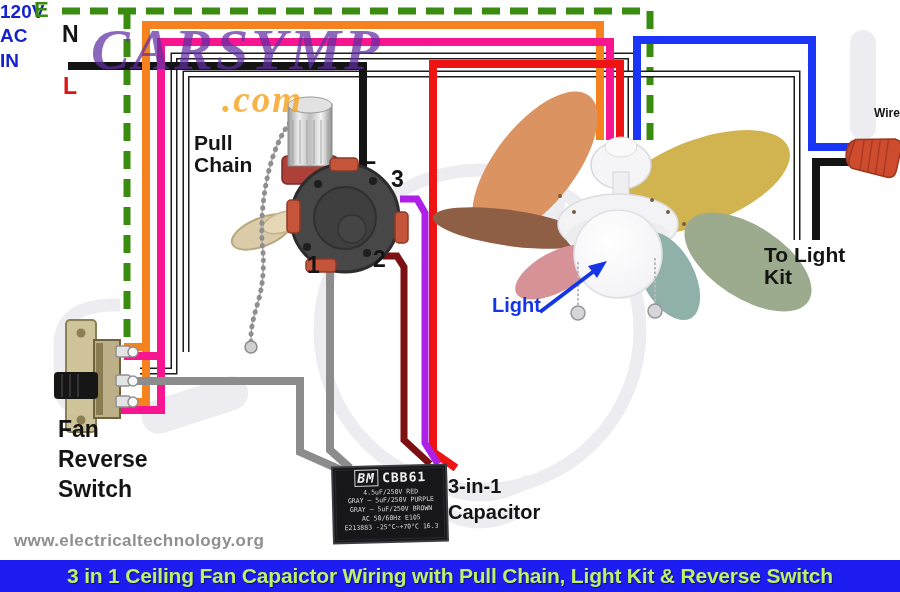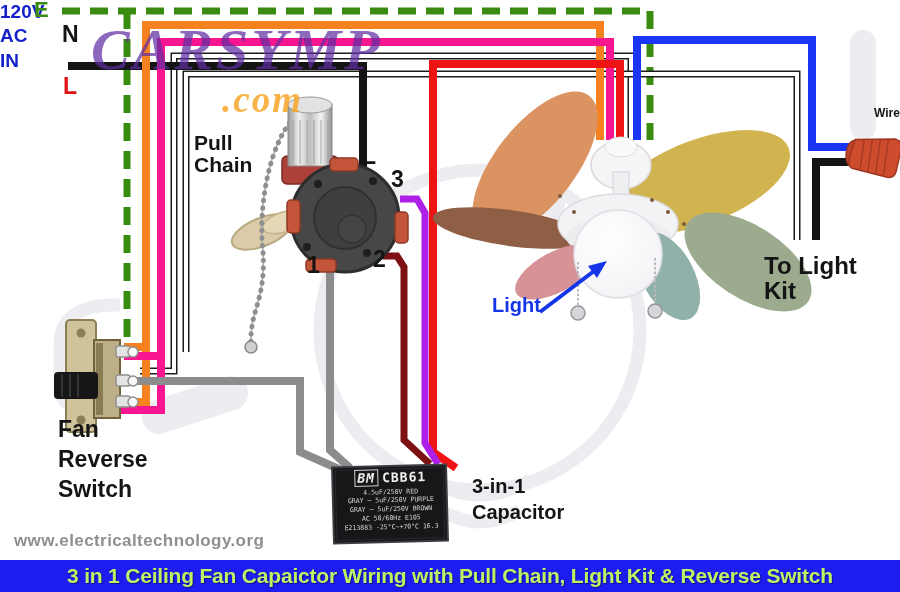--- a/index.html
+++ b/index.html
@@ -17,23 +17,23 @@
       font-family:"Liberation Serif", serif;font-style:italic;margin-left:43px;}
   #watermark-suffix{position:absolute;left:165px;top:62px;font-size:37px;font-weight:bold;font-style:italic;
       color:rgba(246,166,40,0.85);font-family:"Liberation Serif", serif;letter-spacing:2px;margin-left:9px;}
   #pullchain-label{left:194px;top:132px;width:92px;font-size:21px;}
   #term-L{left:362px;top:144px;font-size:23px;}
   #term-3{left:391px;top:167px;font-size:23px;}
   #term-2{left:373px;top:247px;font-size:23px;}
   #term-1{left:307px;top:253px;font-size:23px;}
   #light-label{left:492px;top:295px;font-size:20px;color:#1535e8;}
   #wirenut-label{left:830px;top:107px;font-size:12px;font-weight:bold;margin-left:44px;}
-  #tolightkit-label{left:764px;top:253px;width:112px;font-size:24px;}
+  #tolightkit-label{left:764px;top:244px;width:112px;font-size:21px;}
   #revswitch-label{left:58px;top:415px;width:118px;font-size:23px;line-height:1.3;}
-  #cap-label{left:448px;top:473px;width:104px;font-size:20px;line-height:1.3;margin-left:24px;}
+  #cap-label{left:448px;top:473px;width:104px;font-size:20px;line-height:1.3;}
   #website{position:absolute;left:6px;top:531px;font-size:17px;font-weight:bold;color:#8f8f8f;letter-spacing:0.4px;margin-left:8px;}
   #banner{position:absolute;left:0;top:560px;width:900px;height:32px;background:#1d1df2;
       border-bottom:3px solid #c81414;display:flex;align-items:center;justify-content:center;}
   #banner span{color:#bef264;font-weight:bold;font-size:21px;letter-spacing:-0.2px;
       text-shadow:1px 1px 1px rgba(0,0,40,0.5);}
   #cap-print{position:absolute;left:337px;top:469px;width:108px;height:70px;z-index:5;
       transform:rotate(-1.5deg);color:#d8d8d8;font-size:6.5px;line-height:1.35;text-align:center;
       font-family:"DejaVu Sans Mono", monospace;}
   #cap-print .caphead{font-size:13px;font-weight:bold;color:#efefef;letter-spacing:1px;margin-bottom:1px;}
   #cap-print .caphead .brand{font-style:italic;border:1px solid #cfcfcf;padding:0 2px;margin-right:4px;}

